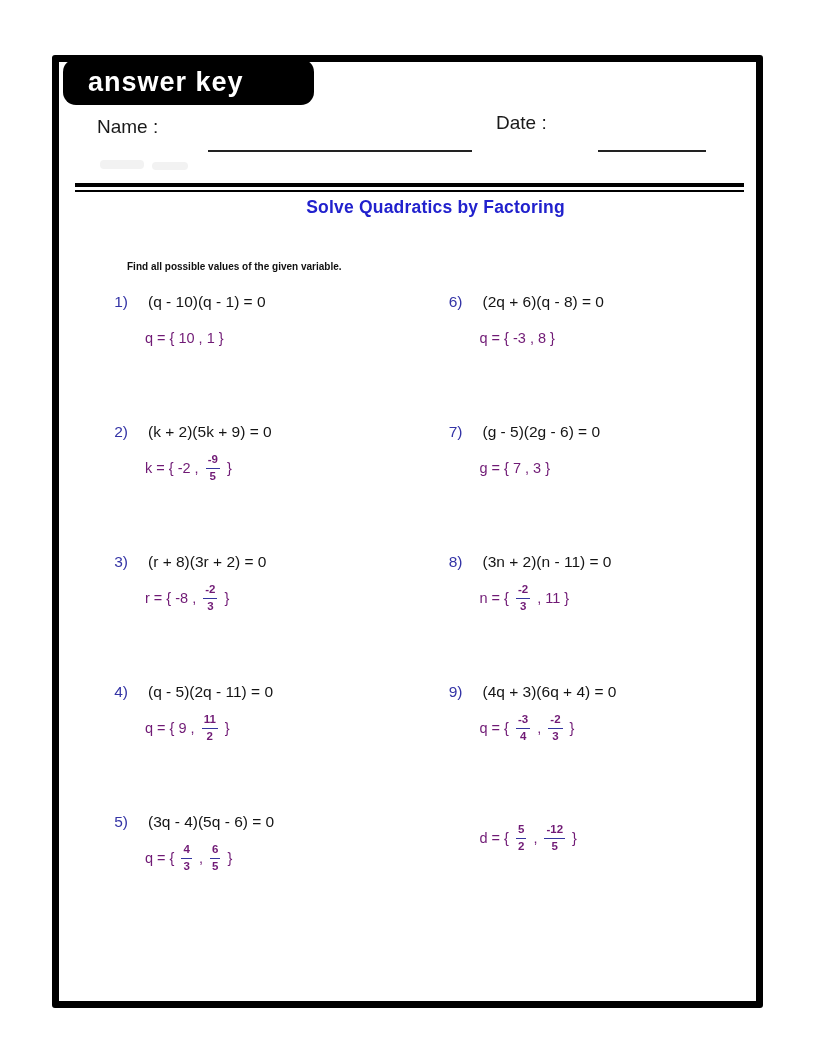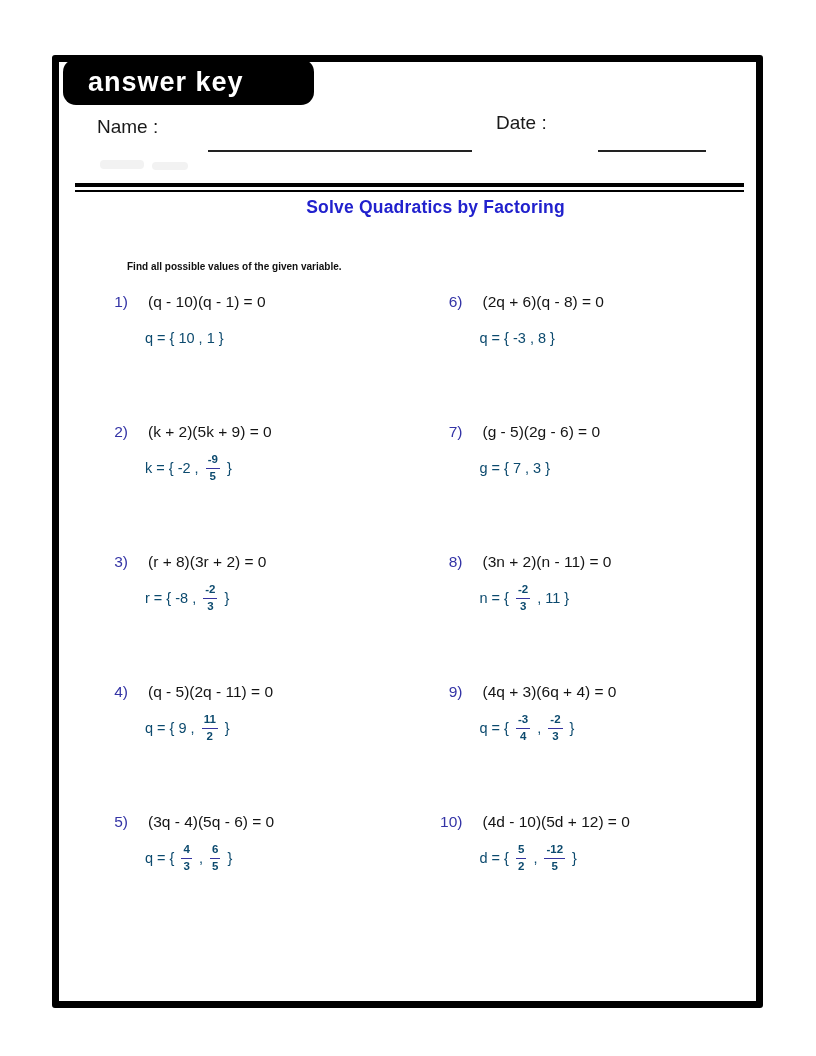--- a/index.html
+++ b/index.html
@@ -50,21 +50,21 @@
   .problem:nth-child(n+6) { padding-left:21px; }
   .prob-line { display:flex; line-height:20px; }
   .prob-num {
     width:34px; flex-shrink:0; text-align:right;
     color:#3434a6; font-size:15.5px;
   }
   .prob-eq { margin-left:20px; color:#141414; font-size:15.5px; }
   .prob-answer {
     margin-left:51px; margin-top:9px; height:34px;
     display:flex; align-items:center;
-    color:#0c4a6e; font-size:14.5px;
+    color:#701a75; font-size:14.5px;
   }
   .atext { white-space:pre; }
   .frac {
     display:inline-flex; flex-direction:column; align-items:center;
     margin:0 3px; font-size:11.5px; line-height:1.15; font-weight:bold;
   }
   .fnum { border-bottom:1.5px solid #33339f; padding:0 2px 1px 2px; }
   .fden { padding-top:1px; }
 </style>
 </head>
@@ -214,24 +214,20 @@
         <span class="atext"> , </span>
         <span class="frac">
           <span class="fnum">-2</span>
           <span class="fden">3</span>
         </span>
         <span class="atext"> }</span>
       </div>
   </div>
 
   <div class="problem">
-    <div class="prob-line">
-      <span class="prob-num">10)</span>
-      <span class="prob-eq">(4d - 10)(5d + 12) = 0</span>
-    </div>
     <div class="prob-answer">
         <span class="atext">d = { </span>
         <span class="frac">
           <span class="fnum">5</span>
           <span class="fden">2</span>
         </span>
         <span class="atext"> , </span>
         <span class="frac">
           <span class="fnum">-12</span>
           <span class="fden">5</span>

